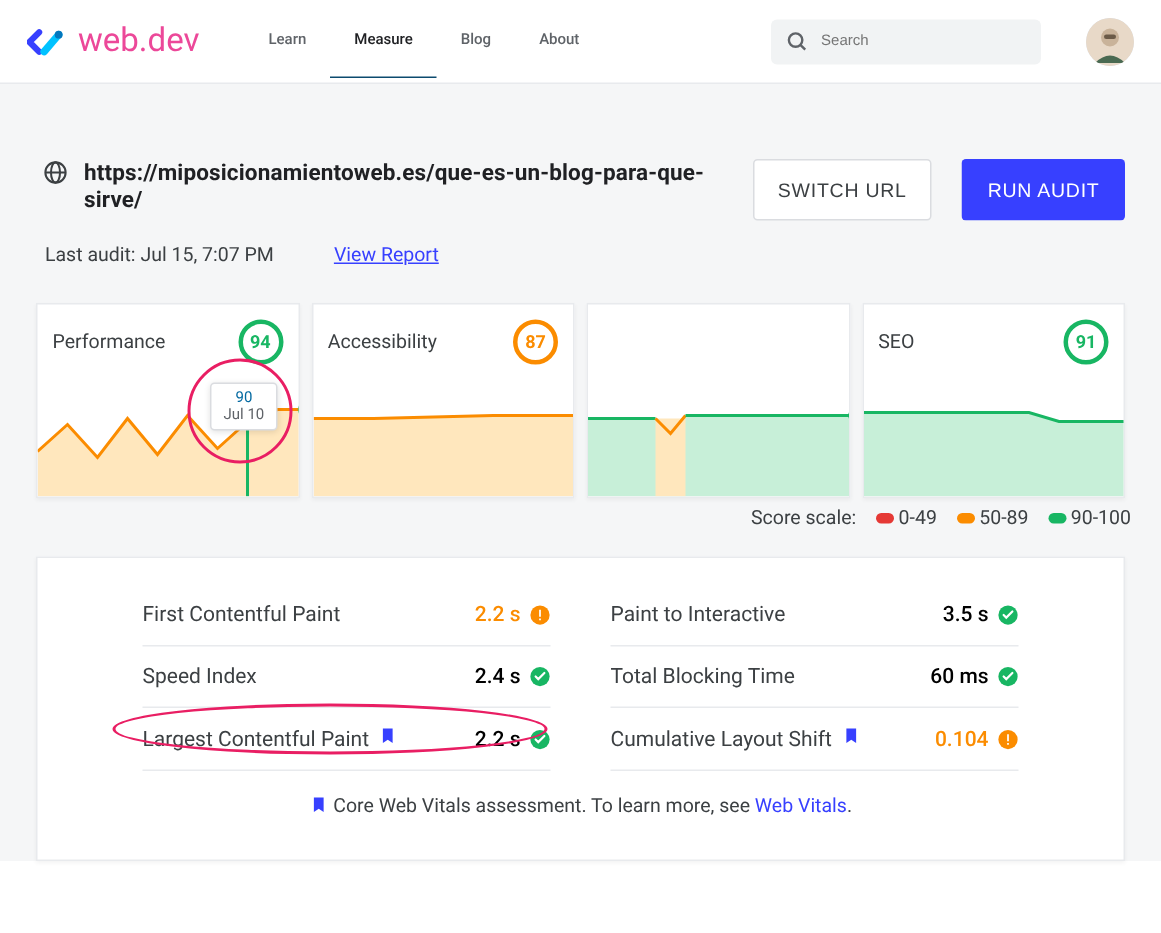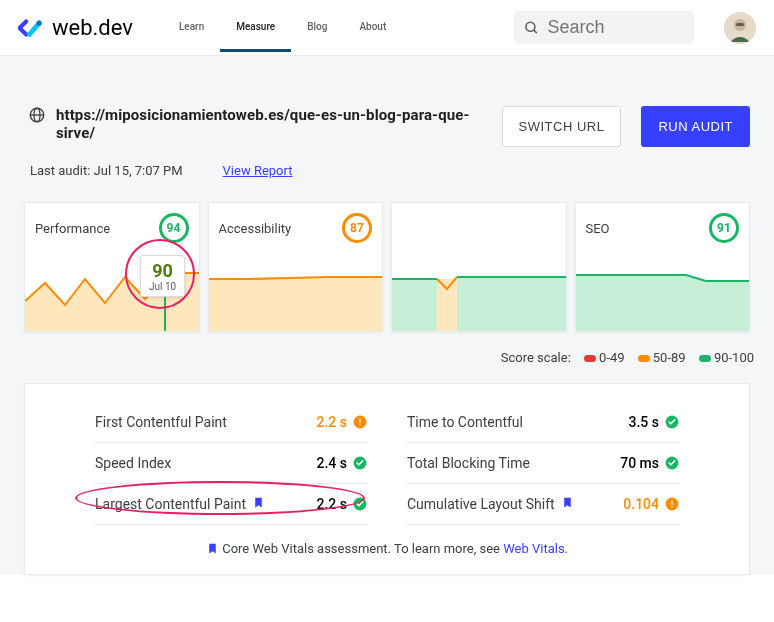--- a/index.html
+++ b/index.html
@@ -1,26 +1,26 @@
 <!DOCTYPE html>
 <html><head>
 <meta charset="utf-8">
 <style>
   * { box-sizing: border-box; margin: 0; padding: 0; }
   body { font-family: -apple-system, BlinkMacSystemFont, "Segoe UI", Roboto, Helvetica, Arial, sans-serif; background: #fff; color: #202124; width: 774px; }
   
   
   .topbar { display: flex; align-items: center; height: 56px; padding: 0 18px; border-bottom: 1px solid #e8eaed; gap: 30px; }
-  .logo { display: flex; align-items: center; gap: 8px; font-size: 22px; font-weight: 400; color: #000000; }
+  .logo { display: flex; align-items: center; gap: 8px; font-size: 22px; font-weight: 400; color: #ec4899; }
   .logo-mark { width: 26px; height: 26px; position: relative; }
   .nav { display: flex; gap: 0; font-size: 10px; color: #5f6368; }
   .nav-item { padding: 18px 16px 17px; cursor: pointer; border-bottom: 3px solid transparent; font-weight:500;}
-  .nav-item.active { border-bottom: 3px solid #0c4a6e; color:#202124;}
+  .nav-item.active { border-bottom: 1px solid #0c4a6e; color:#202124;}
   .search { margin-left: auto; display: flex; align-items: center; background: #f1f3f4; border-radius: 4px; padding: 6px 10px; width: 180px; gap: 8px; color:#5f6368;}
-  .search input { border: none; background: transparent; outline: none; font-size: 18px; width: 100%; color:#c2410c;}
+  .search input { border: none; background: transparent; outline: none; font-size: 10px; width: 100%; color:#c2410c;}
   .avatar { width: 32px; height: 32px; border-radius: 50%; background: #dadce0; display:flex; align-items:center; justify-content:center; overflow:hidden;}
   
   
   .page { background: #f5f6f7; padding: 24px 0 0; margin-top: 0; }
   .url-row { display: flex; padding: 26px 20px 10px 4px; gap: 10px; }
   .globe { width:18px; height:18px; flex:0 0 18px; margin-left:4px;}
   .url-text { font-size: 15px; font-weight: 700; color: #202124; flex: 1; letter-spacing:0.1px;}
   .btn { padding: 12px 16px; font-size: 13px; font-weight: 400; letter-spacing: 0.5px; border-radius: 3px; cursor: pointer; border:1px solid transparent;}
   .btn-outline { background: #fff; border: 1px solid #dadce0; color: #3c4043; margin-right:10px;}
   .btn-primary { background: #3740ff; color: #fff; }
@@ -30,26 +30,26 @@
   
   .cards { display: flex; gap: 8px; padding: 0 4px; margin-top:2px;}
   .card { flex: 1; background: #fff; border: 1px solid #e8eaed; box-shadow: 0 1px 3px rgba(0,0,0,0.05); height: 130px; position: relative; overflow: hidden; }
   .card-head { display: flex; justify-content: space-between; align-items: center; padding: 10px 10px 0; }
   .card-title { font-size: 13px; color: #3c4043; }
   .score-ring { width: 30px; height: 30px; border-radius: 50%; border: 3px solid; display: flex; align-items: center; justify-content: center; font-size: 12px; font-weight: 700; }
   .ring-green { border-color: #18b663; color: #18b663; }
   .ring-orange { border-color: #fb8c00; color: #fb8c00; }
   .spark { position: absolute; bottom: 0; left: 0; right: 0; height: 72px; }
   .tooltip { position: absolute; background: #fff; border: 1px solid #dadce0; border-radius: 3px; padding: 4px 8px; font-size: 11px; text-align: center; box-shadow: 0 1px 4px rgba(0,0,0,0.12); z-index:3;}
-  .tooltip .big { font-size: 18px; font-weight: 700; color: #4d7c0f; }
+  .tooltip .big { font-size: 10px; font-weight: 400; color: #0369a1; }
   .tooltip .sm { font-size: 10px; color: #5f6368; }
   .hl-ring { position:absolute; border:2.5px solid #e91e63; border-radius:50%; width:70px; height:70px; z-index:2; pointer-events:none;}
   
   
-  .scale { text-align: right; font-size: 13px; color: #3c4043; padding: 18px 20px 18px 0; }
+  .scale { text-align: right; font-size: 13px; color: #3c4043; padding: 6px 20px 18px 0; }
   .dot { display: inline-block; width: 12px; height: 7px; border-radius: 4px; vertical-align: middle; margin: 0 3px 0 10px; }
   .dot-r{background:#e53935;} .dot-o{background:#fb8c00;} .dot-g{background:#18b663;}
   
   
   .metrics-panel { background: #fff; margin: 0 24px 24px; border: 1px solid #e8eaed; box-shadow: 0 1px 3px rgba(0,0,0,0.05); padding: 30px 30px 18px; position:relative;}
   .metrics-grid { display: flex; gap: 40px; }
   .metrics-col { flex: 1; }
   .metric-row { display: flex; justify-content: space-between; align-items: center; padding: 12px 0; border-bottom: 1px solid #e8eaed; font-size: 14px; }
   .metric-row:first-child{padding-top:0;}
   .metric-name { color: #3c4043; display:flex; align-items:center; gap:6px;}
@@ -172,21 +172,21 @@
     </div>
   </div>
 
   <div class="scale">
     <span>Score scale:</span>
     <span class="dot dot-r"></span><span>0-49</span>
     <span class="dot dot-o"></span><span>50-89</span>
     <span class="dot dot-g"></span><span>90-100</span>
   </div>
 
-  <div class="metrics-panel" style="padding:30px 70px 18px;">
+  <div class="metrics-panel" style="padding:30px 70px 28px;">
     <div class="hl-oval" style="left:50px; top:97px; width:290px; height:34px;"></div>
     <div class="metrics-grid">
       <div class="metrics-col" id="mcol-left">
           <div class="metric-row">
             <div class="metric-name">
               <span>First Contentful Paint</span>
             </div>
             <div class="metric-val val-orange">
               <span>2.2 s</span>
               <span class="stat-ico">
@@ -226,38 +226,38 @@
                   <circle cx="12" cy="12" r="11" fill="#18b663"></circle>
                   <path d="M7 12l3 3 7-7" stroke="#fff" stroke-width="2.5" fill="none" stroke-linecap="round"></path>
                 </svg>
               </span>
             </div>
           </div>
         </div>
       <div class="metrics-col" id="mcol-right">
           <div class="metric-row">
             <div class="metric-name">
-              <span>Time to Contentful</span>
+              <span>Paint to Interactive</span>
             </div>
             <div class="metric-val val-green">
               <span>3.5 s</span>
               <span class="stat-ico">
                 <svg viewBox="0 0 24 24">
                   <circle cx="12" cy="12" r="11" fill="#18b663"></circle>
                   <path d="M7 12l3 3 7-7" stroke="#fff" stroke-width="2.5" fill="none" stroke-linecap="round"></path>
                 </svg>
               </span>
             </div>
           </div>
           <div class="metric-row">
             <div class="metric-name">
               <span>Total Blocking Time</span>
             </div>
             <div class="metric-val val-green">
-              <span>70 ms</span>
+              <span>60 ms</span>
               <span class="stat-ico">
                 <svg viewBox="0 0 24 24">
                   <circle cx="12" cy="12" r="11" fill="#18b663"></circle>
                   <path d="M7 12l3 3 7-7" stroke="#fff" stroke-width="2.5" fill="none" stroke-linecap="round"></path>
                 </svg>
               </span>
             </div>
           </div>
           <div class="metric-row">
             <div class="metric-name">

